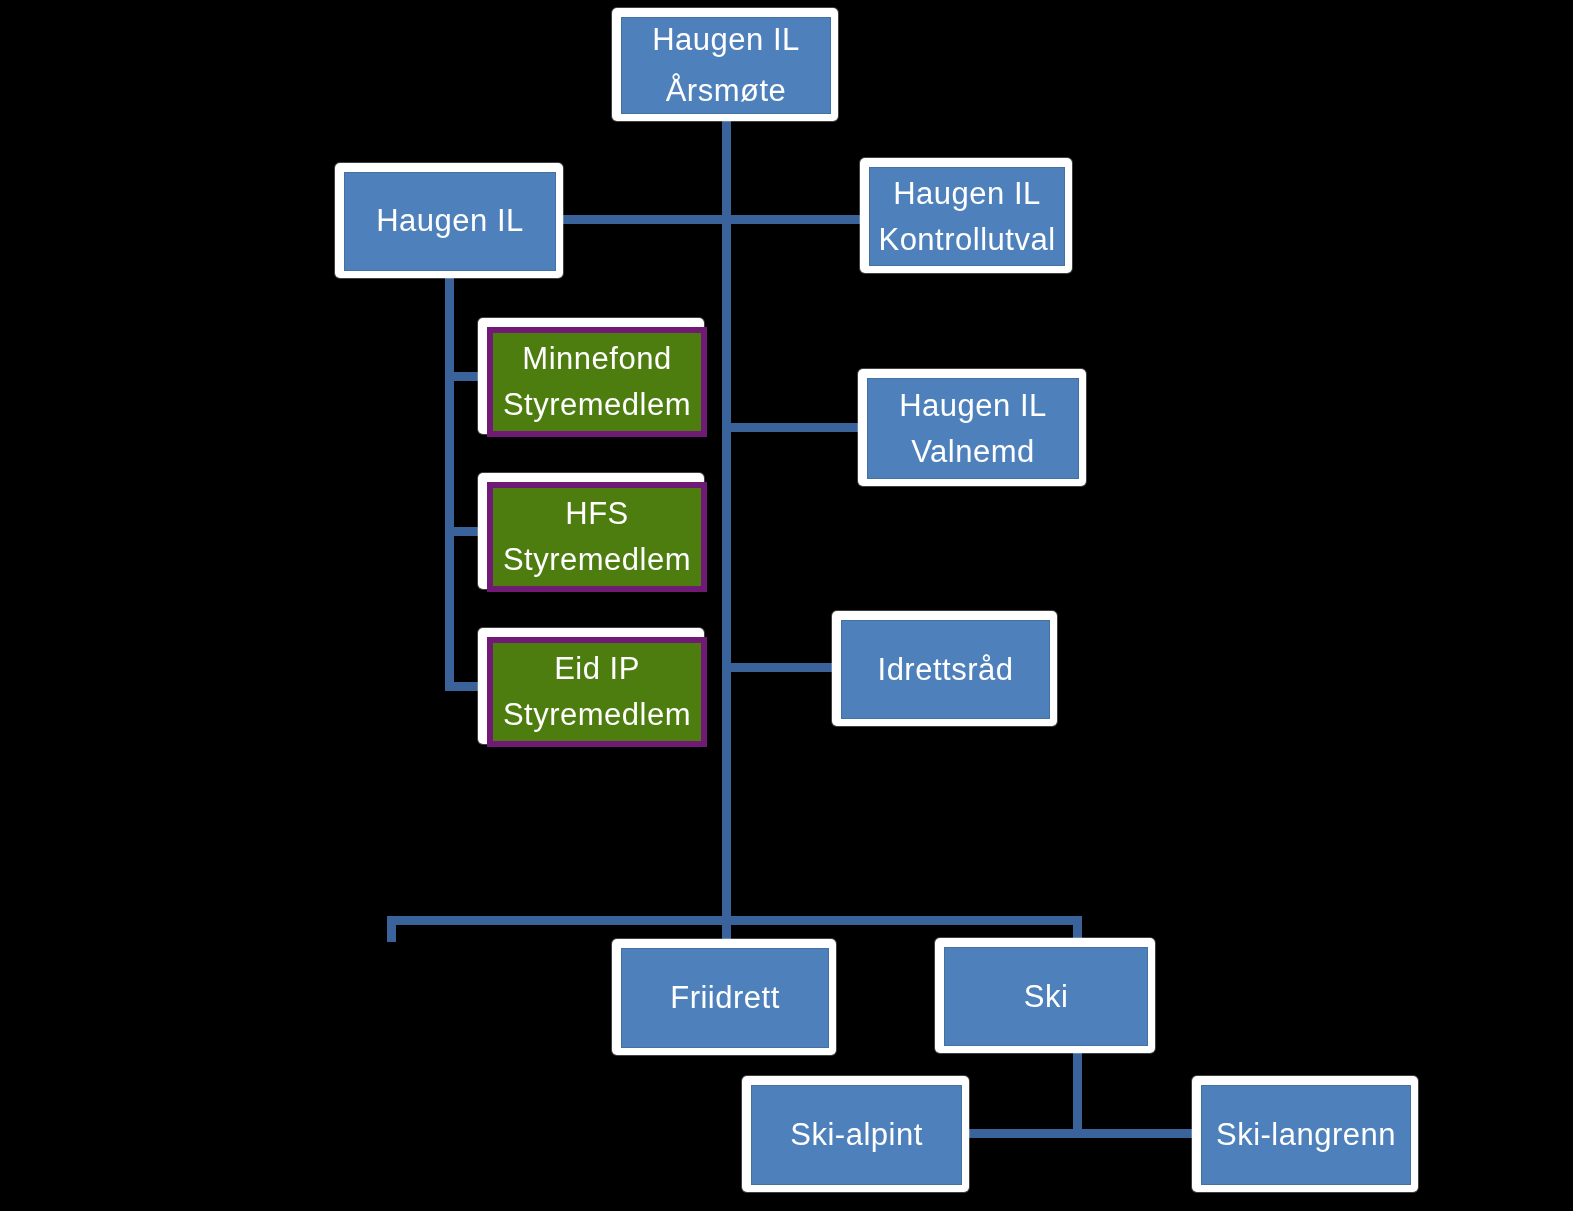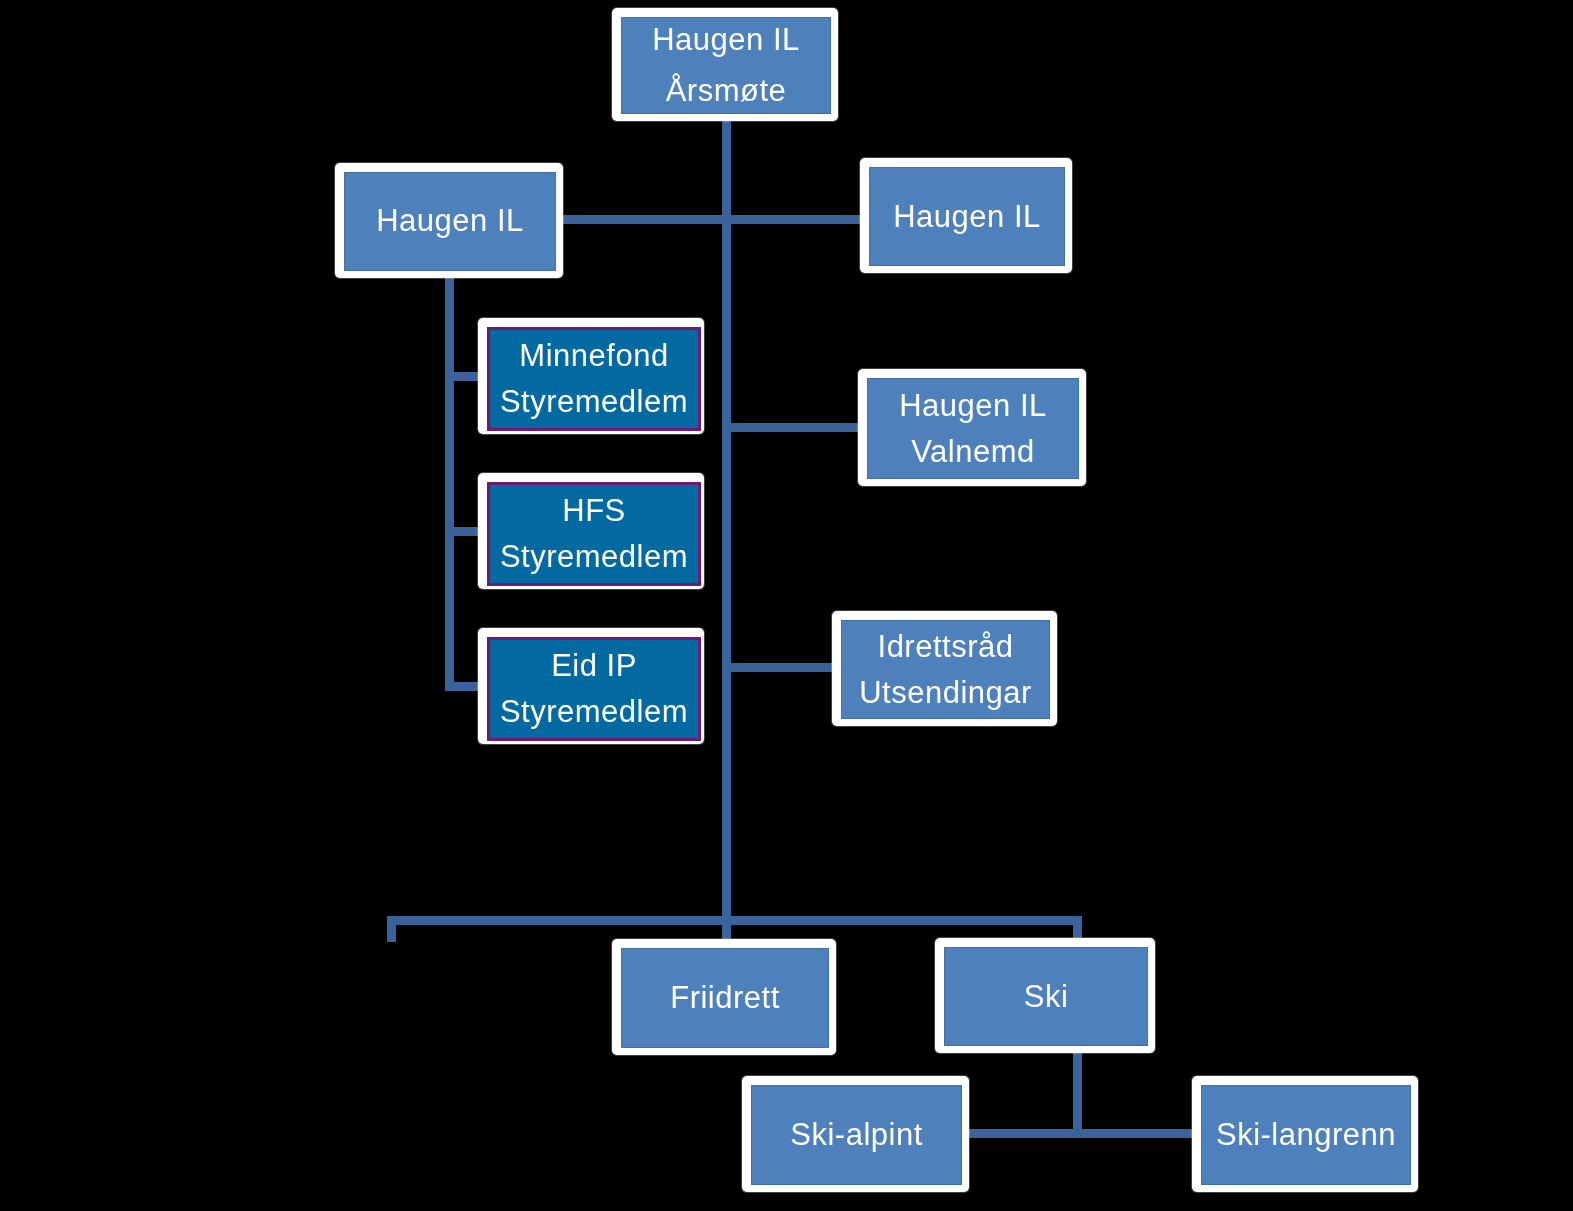--- a/index.html
+++ b/index.html
@@ -28,21 +28,21 @@
     display: flex;
     flex-direction: column;
     justify-content: center;
     text-align: center;
     color: #FFFFFF;
     font-size: 31px;
     line-height: 1.48;
     letter-spacing: 0.5px;
   }
   .node.dark .fill  { background: #4E81BC; border: 1px solid #44719F; }
-  .node.light .fill { background: #0369a1; border: 3px solid #701a75; }
+  .node.light .fill { background: #4d7c0f; border: 6px solid #701a75; }
   .node.roomy .fill { line-height: 1.62; }
 </style>
 </head>
 <body>
 
 <div class="stage">
 
   <div class="conn" style="left:722px; top:120px;  width:9px;   height:823px"></div>
   <div class="conn" style="left:561px; top:215px;  width:299px; height:9px"></div>
   <div class="conn" style="left:728px; top:423px;  width:130px; height:9px"></div>
@@ -66,20 +66,21 @@
 
   <div class="node dark roomy" style="left:335px; top:163px; width:228px; height:115px">
     <div class="fill">
       <span>Haugen IL</span>
     </div>
   </div>
 
   <div class="node dark" style="left:860px; top:158px; width:212px; height:115px">
     <div class="fill">
       <span>Haugen IL</span>
+      <span>Kontrollutval</span>
     </div>
   </div>
 
   <div class="node light" style="left:478px; top:318px; width:226px; height:116px">
     <div class="fill">
       <span>Minnefond</span>
       <span>Styremedlem</span>
     </div>
   </div>
 
@@ -100,21 +101,20 @@
   <div class="node dark" style="left:858px; top:369px; width:228px; height:117px">
     <div class="fill">
       <span>Haugen IL</span>
       <span>Valnemd</span>
     </div>
   </div>
 
   <div class="node dark" style="left:832px; top:611px; width:225px; height:115px">
     <div class="fill">
       <span>Idrettsråd</span>
-      <span>Utsendingar</span>
     </div>
   </div>
 
 
   <div class="node dark" style="left:612px; top:939px; width:224px; height:116px">
     <div class="fill">
       <span>Friidrett</span>
     </div>
   </div>
 

